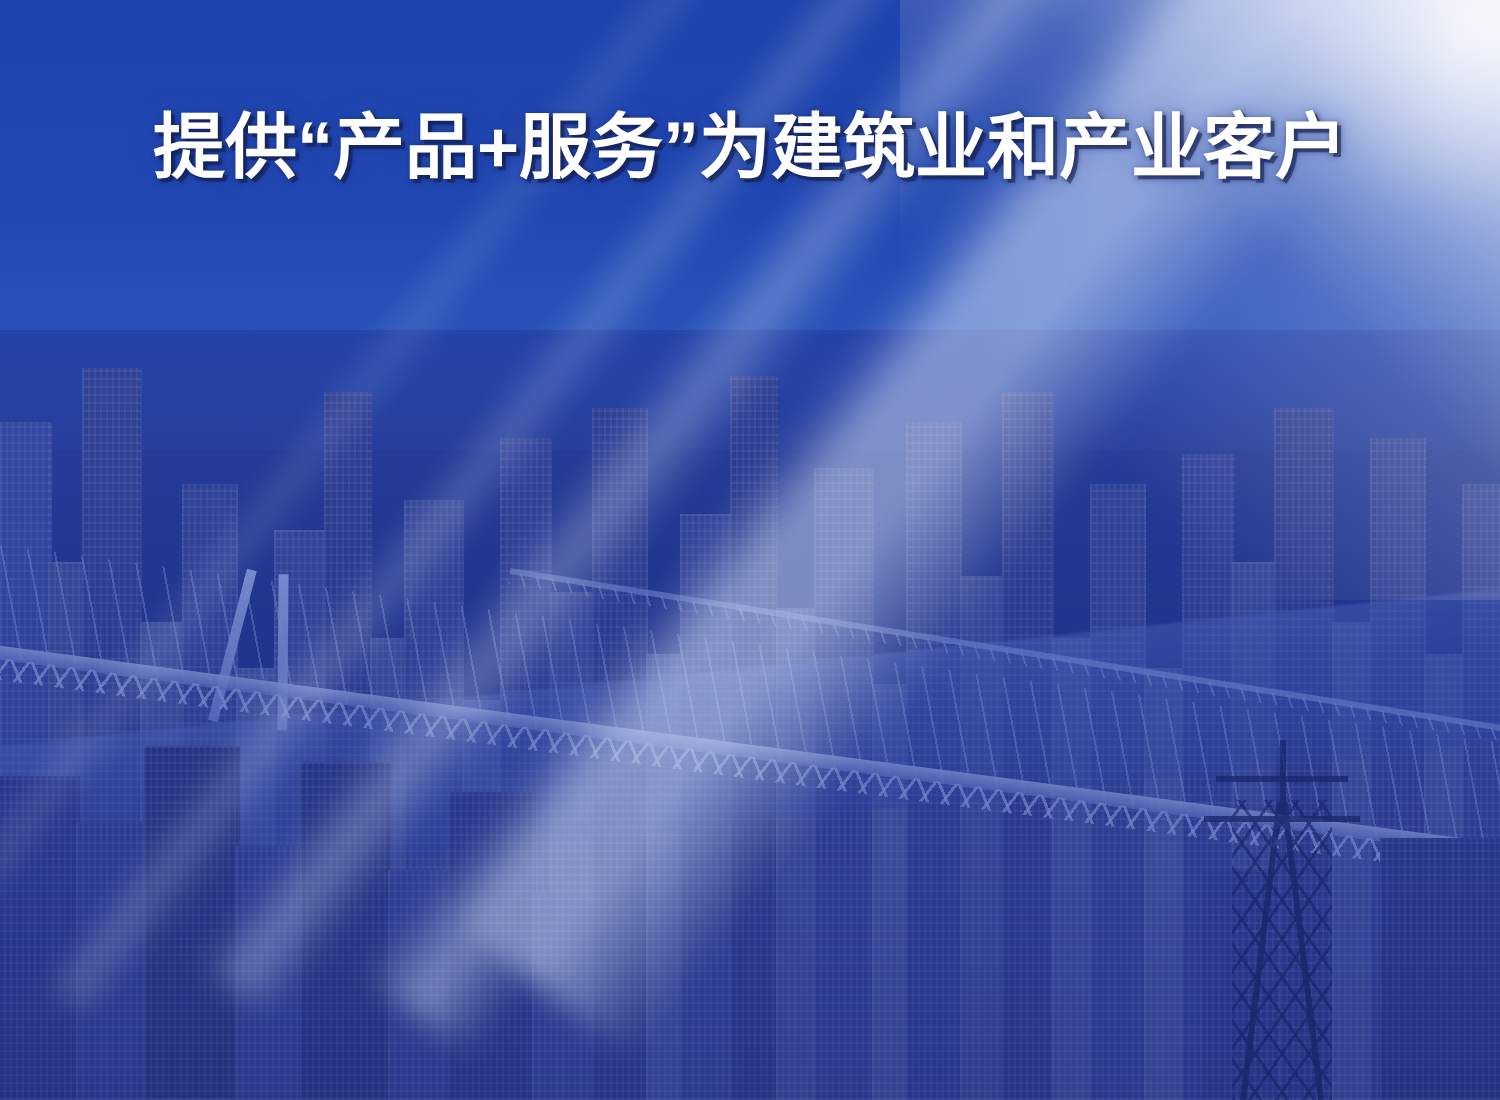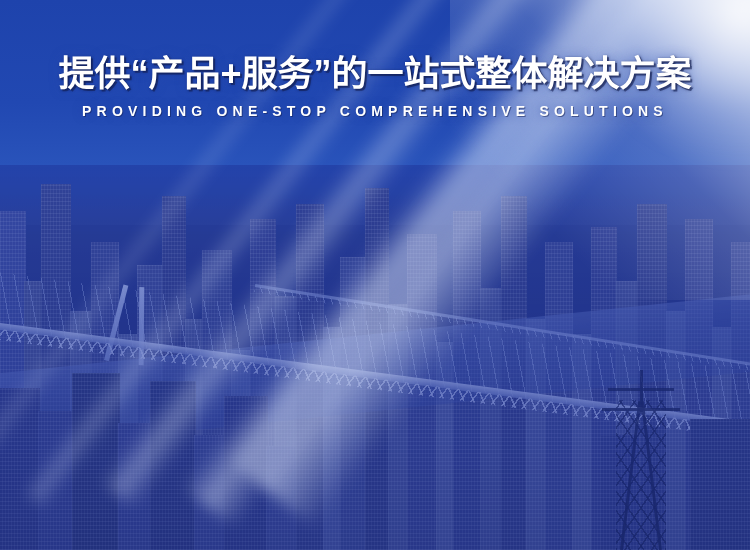--- a/index.html
+++ b/index.html
@@ -409,17 +409,16 @@
     <div class="ray r1"></div>
     <div class="ray r2"></div>
     <div class="ray r3"></div>
     <div class="ray r4"></div>
     <div class="ray r5"></div>
   </div>
   <div class="corner-glow"></div>
   <div class="edge-glow"></div>
 
   <div class="copy">
-    <div class="line2">提供“产品+服务”的一站式整体解决方案</div>
-    <div class="line3">PROVIDING ONE-STOP COMPREHENSIVE SOLUTIONS</div>
+    <div class="line2">提供“产品+服务”为建筑业和产业客户</div>
   </div>
 
 </div>
 
 </body></html>

